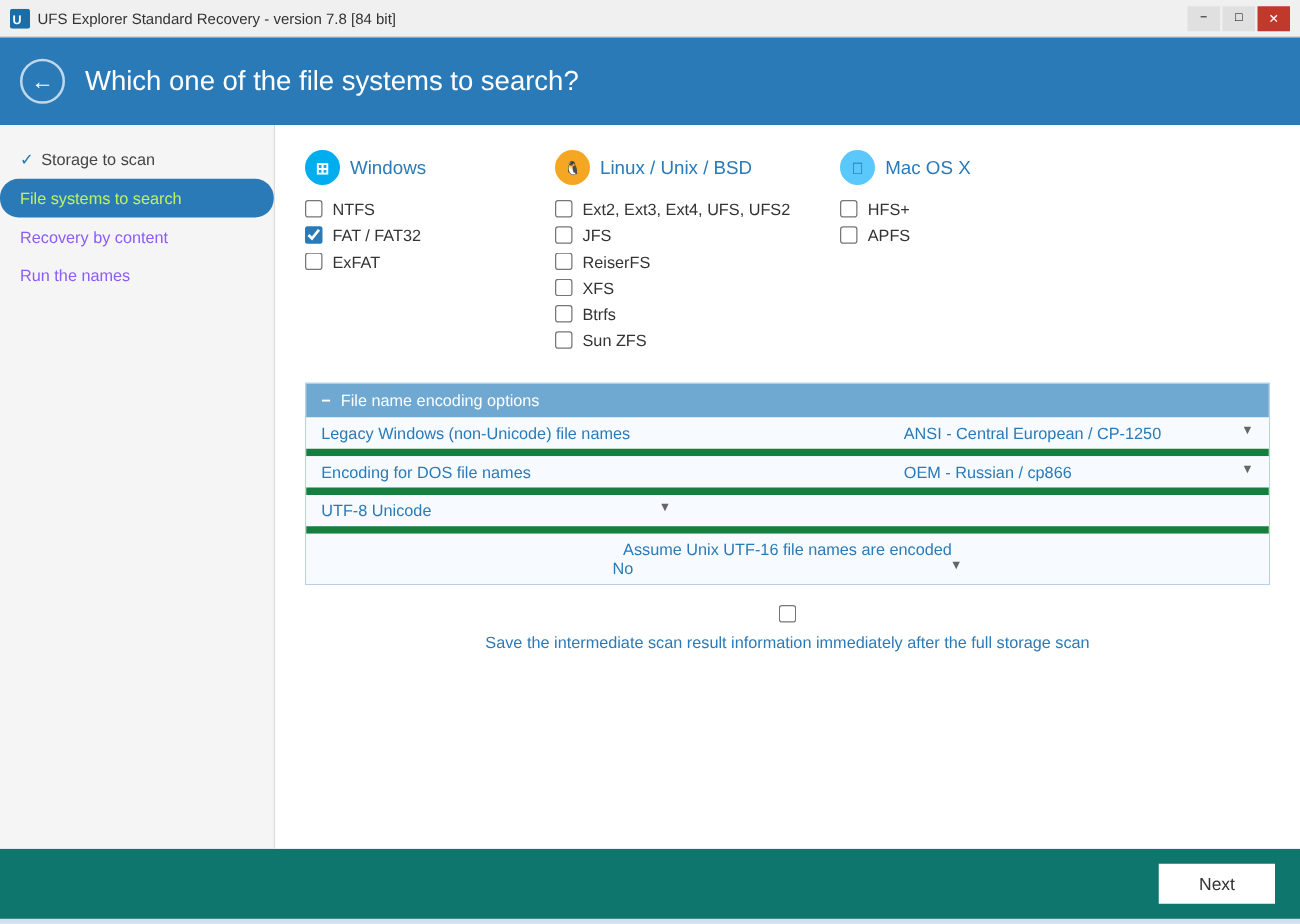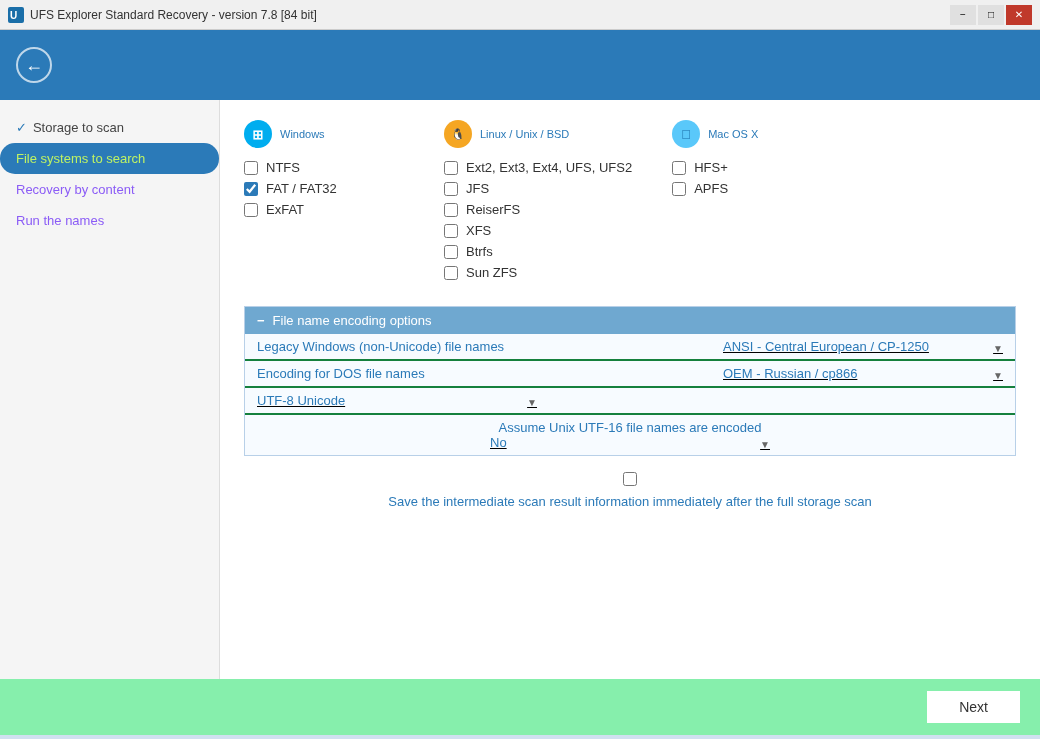--- a/index.html
+++ b/index.html
@@ -88,24 +88,24 @@
       margin-bottom: 12px;
     }
     .fs-logo {
       width: 28px; height: 28px; border-radius: 50%;
       display: flex; align-items: center; justify-content: center;
       font-size: 14px; font-weight: bold; color: white;
     }
     .fs-logo.windows { background: #00adef; }
     .fs-logo.linux { background: #f5a623; }
     .fs-logo.macos { background: #5ac8fa; }
-    .fs-logo-text { color: #2b7ab8; font-size: 11px; font-weight: 500; }
+    .fs-logo-text { color: #2b7ab8; font-size: 15px; font-weight: 500; }
 
     .checkbox-item {
-      display: flex; align-items: flex-end; gap: 8px;
+      display: flex; align-items: flex-start; gap: 8px;
       margin-bottom: 6px; cursor: pointer;
     }
     .checkbox-item input[type="checkbox"] {
       width: 14px; height: 14px; accent-color: #2b7ab8; cursor: pointer;
     }
     .checkbox-label { color: #333; }
 
     
     .encoding-section {
       border: 1px solid #b8d0e8;
@@ -116,31 +116,30 @@
       color: white;
       padding: 6px 12px;
       display: flex;
       align-items: center;
       gap: 8px;
       font-size: 13px;
     }
     .encoding-row {
       display: flex;
       align-items: center;
-      border-bottom: 2px solid #15803d;
+      border-bottom: 6px solid #15803d;
       padding: 5px 12px;
       background: white;
     }
     .encoding-row:last-child { border-bottom: none; }
     .encoding-row:nth-child(even) { background: #f7fbff; }
     .encoding-label { flex: 1; color: #2b7ab8; }
     .encoding-value-wrap {
-      display: flex; align-items: flex-end; gap: 4px;
+      display: flex; align-items: flex-start; gap: 4px;
       min-width: 280px;
-      text-decoration: underline;
     }
     .encoding-select {
       flex: 1;
       border: none; background: transparent;
       color: #2b7ab8; font-size: 13px; cursor: pointer;
       appearance: none; padding-right: 16px;
     }
     .dropdown-arrow { color: #666; font-size: 10px; }
 
     
@@ -151,21 +150,21 @@
       flex-direction: column;
     }
     .save-checkbox-row input[type="checkbox"] {
       width: 14px; height: 14px; accent-color: #2b7ab8; cursor: pointer;
     }
     .save-label { color: #2b7ab8; }
 
     
     .footer {
       height: 56px;
-      background: #86efac;
+      background: #0f766e;
       display: flex;
       align-items: center;
       justify-content: flex-end;
       padding: 0 20px;
     }
     .next-btn {
       background: white;
       color: #333;
       border: none;
       padding: 8px 32px;
@@ -189,20 +188,21 @@
   </div>
   <div class="title-bar-controls">
     <button class="title-btn minimize">−</button>
     <button class="title-btn maximize">□</button>
     <button class="title-btn close">✕</button>
   </div>
 </div>
 
 <div class="header">
   <button class="back-btn">←</button>
+  <span class="header-title">Which one of the file systems to search?</span>
 </div>
 
 <div class="main-layout">
 
   <div class="sidebar">
     <div class="sidebar-item completed">
       <span class="check-icon">✓</span>
       <span>Storage to scan</span>
     </div>
     <div class="sidebar-item active">

